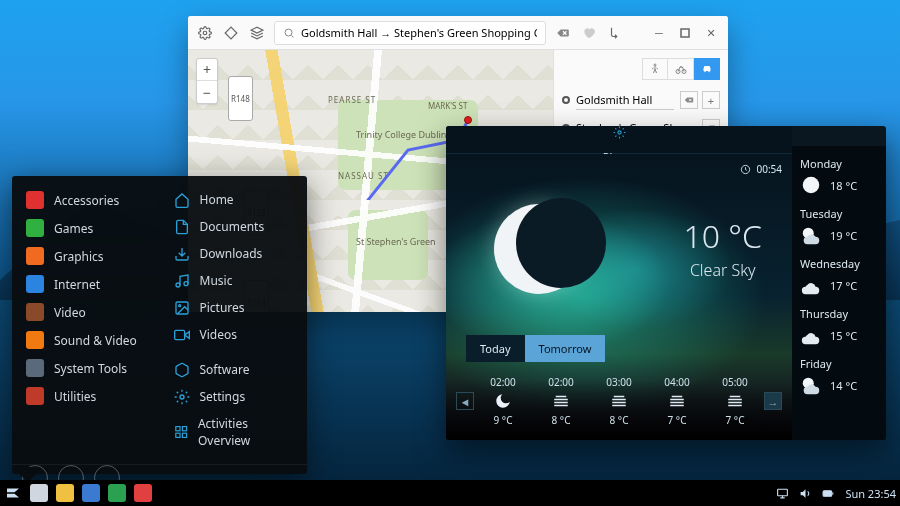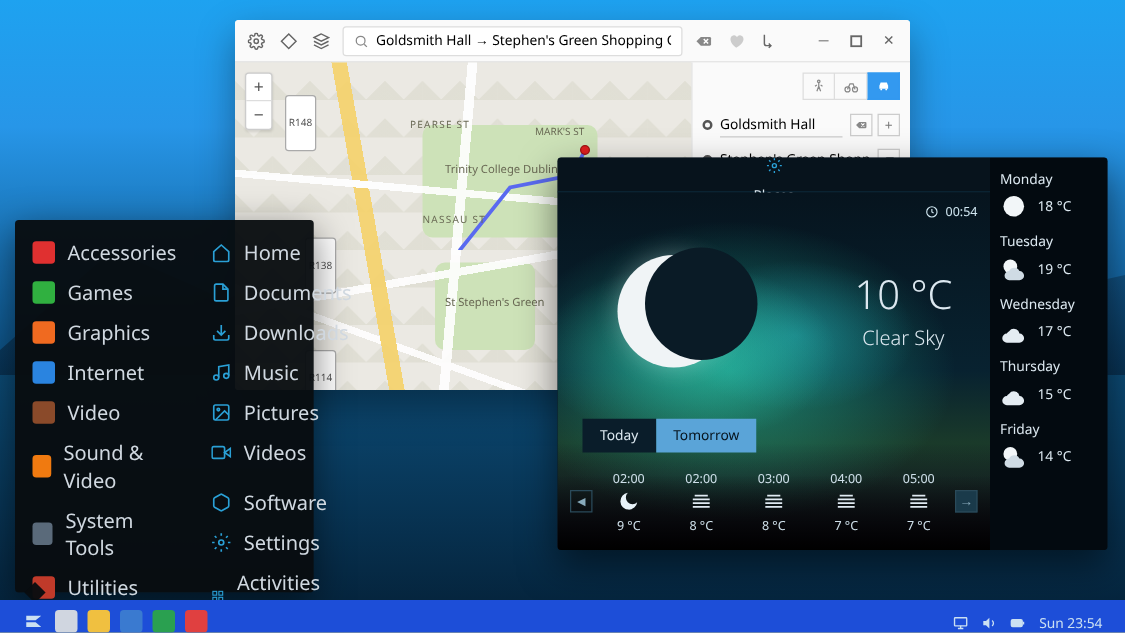--- a/index.html
+++ b/index.html
@@ -12,34 +12,34 @@
   .mountain {
     position: absolute; left:0; right:0; top:160px; height:200px;
     background: linear-gradient(to bottom, rgba(10,30,50,.2), rgba(5,20,35,.6));
     clip-path: polygon(0 60%, 10% 20%, 20% 40%, 35% 10%, 50% 55%, 65% 25%, 80% 50%, 100% 30%, 100% 100%, 0 100%);
   }
   .water { position:absolute; left:0; right:0; top:300px; bottom:26px; background: linear-gradient(to bottom, #0c4a74, #05253e); }
 
   
   .taskbar {
     position: absolute; left:0; right:0; bottom:0; height:26px;
-    background: #1d4ed8; display:flex; align-items:flex-end;
-    padding: 0 18px; color:#cbe0f2; font-size:11px;
+    background: #000000; display:flex; align-items:center;
+    padding: 0 4px; color:#cbe0f2; font-size:11px;
   }
   .taskbar .tb-left { display:flex; align-items:center; gap:8px; }
   .taskbar .tb-icon { width:18px; height:18px; border-radius:3px; display:flex; align-items:center; justify-content:center; }
   .taskbar .spacer { flex:1; }
   .tray { display:flex; align-items:center; gap:10px; }
   .tray svg { width:13px; height:13px; }
 
   
   .startmenu {
-    position:absolute; left:12px; bottom:32px; width:239px; height:298px;
+    position:absolute; left:12px; bottom:32px; width:295px; height:298px;
     background: rgba(8,12,16,.96); border-radius:3px; color:#d0d8e0;
-    font-size:16px; display:flex; flex-direction:column;
+    font-size:12px; display:flex; flex-direction:column;
     box-shadow: 0 8px 30px rgba(0,0,0,.5);
   }
   .startmenu .sm-body { flex:1; display:flex; padding:10px 0; }
   .sm-col { flex:1; padding: 0 10px; }
   .sm-item { display:flex; align-items:center; gap:10px; padding:5px 4px; cursor:pointer; border-radius:2px; }
   .app-ico { width:18px; height:18px; border-radius:3px; display:flex; align-items:center; justify-content:center; font-size:11px; }
   .sm-user { display:flex; align-items:center; gap:10px; padding:5px 4px 12px; }
   .avatar { width:20px; height:20px; border-radius:3px; background:linear-gradient(135deg,#7a4a2a,#3a2a1a); }
   .place-ico { width:16px; color:#2aa0d6; }
   .sm-footer {
@@ -179,21 +179,21 @@
     display:flex; align-items:center;
   }
   .hnav { width:18px; height:18px; border:1px solid #2a4a5a; display:flex; align-items:center; justify-content:center; cursor:pointer; color:#8ab; }
   .hnav.right { background:#1a3a4a; }
   .hrow { flex:1; display:flex; justify-content:space-around; }
   .hcell { display:flex; flex-direction:column; align-items:center; gap:3px; font-size:10px; color:#cfe0ea; }
   .hico { width:18px; height:18px; }
 
   .w-side {
     width:94px; background:#030a10; padding:10px 8px;
-    display:flex; flex-direction:column; gap:10px;
+    display:flex; flex-direction:column; gap:10px;margin-top:20px;
   }
   .fday .dname { font-size:11px; margin-bottom:3px; }
   .fday .drow { display:flex; align-items:center; gap:8px; }
   .fico { width:22px; height:22px; }
   .ftemp { font-size:11px; }
 
   svg { display:block; }
 </style>
 </head>
 <body>

